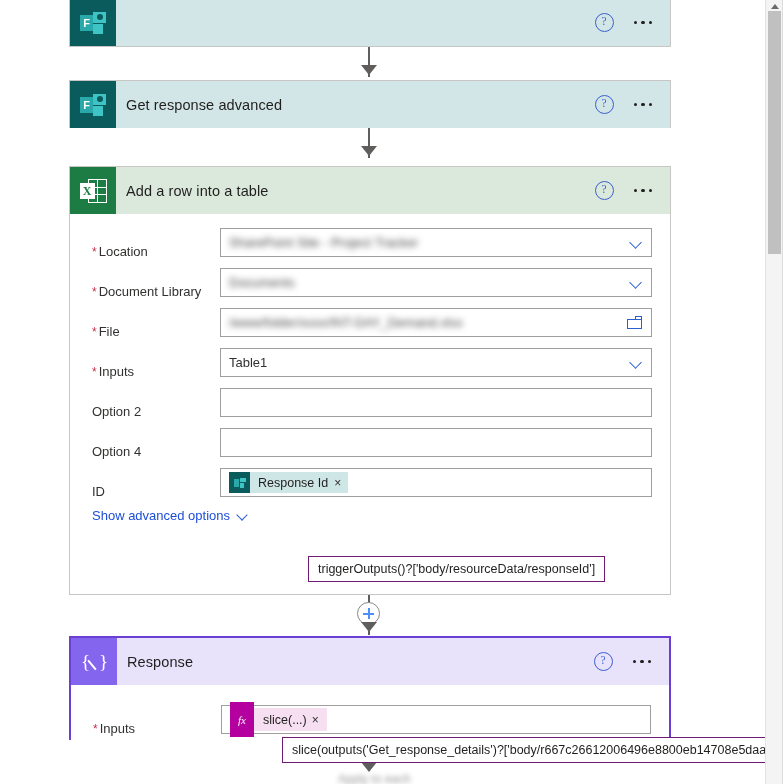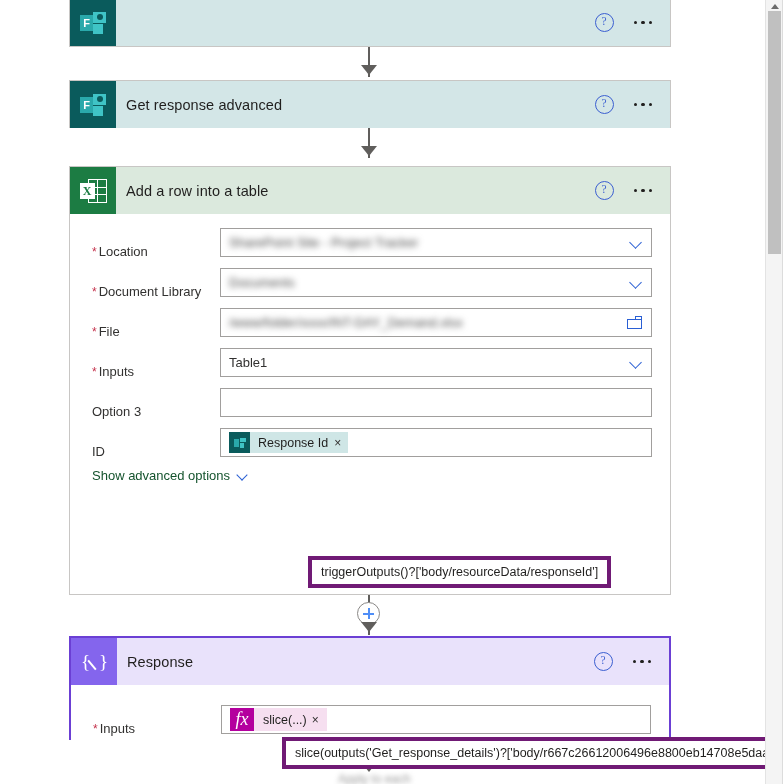--- a/index.html
+++ b/index.html
@@ -328,26 +328,26 @@
     cursor: pointer;
   }
 
   .fx-token {
     display: inline-flex;
     align-items: center;
     height: 23px;
     background: #f6dff0;
   }
   .fx-token .fx-badge {
-    width: 24px; height: 23px;
+    width: 24px; height: 35px;
     background: #b4009e;
     color: #ffffff;
     font-style: italic;
     font-family: "Liberation Serif", serif;
-    font-size: 18px;
+    font-size: 11px;
     display: flex;
     align-items: center;
     justify-content: center;
     flex: 0 0 24px;
   }
   .fx-token .fx-label {
     padding: 0 5px 0 9px;
     font-size: 12.5px;
     color: #201f1e;
     white-space: nowrap;
@@ -356,21 +356,21 @@
     padding-right: 8px;
     font-size: 12px;
     color: #323130;
     cursor: pointer;
   }
 
   .adv-link {
     display: flex;
     align-items: center;
     gap: 7px;
-    color: #14532d;
+    color: #1d4ed8;
     font-size: 13px;
     padding-left: 10px;
     margin-top: 8px;
     margin-bottom: 6px;
     width: fit-content;
     cursor: pointer;
   }
   .adv-chev {
     width: 12px; height: 12px; position: relative;
   }
@@ -428,21 +428,21 @@
     width: 0; height: 0;
     border-left: 8px solid transparent;
     border-right: 8px solid transparent;
     border-top: 9px solid #d6d4d2;
   }
 
   
   .tooltip {
     position: absolute;
     background: #ffffff;
-    border: 4px solid #701a75;
+    border: 1px solid #701a75;
     font-size: 12.5px;
     color: #201f1e;
     padding: 5px 9px;
     box-sizing: border-box;
     white-space: nowrap;
     z-index: 40;
   }
 
   
   .bg-hint {
@@ -601,28 +601,34 @@
         <div class="field-label">
           <span class="req-star">*</span><span>Inputs</span>
         </div>
         <div class="field-control">
           <span class="field-value">Table1</span>
           <span class="chev"></span>
         </div>
       </div>
 
       <div class="field-row">
-        <div class="field-label">Option 3</div>
+        <div class="field-label">Option 2</div>
         <div class="field-control">
           <span class="field-value"></span>
         </div>
       </div>
 
 
 
+      <div class="field-row">
+        <div class="field-label">Option 4</div>
+        <div class="field-control">
+          <span class="field-value"></span>
+        </div>
+      </div>
 
       <div class="field-row">
         <div class="field-label">ID</div>
         <div class="field-control">
           <span class="token">
             <span class="tok-icon">
               <span class="mini">
                   <span class="m1"></span>
                   <span class="m2"></span>
                   <span class="m3"></span>

